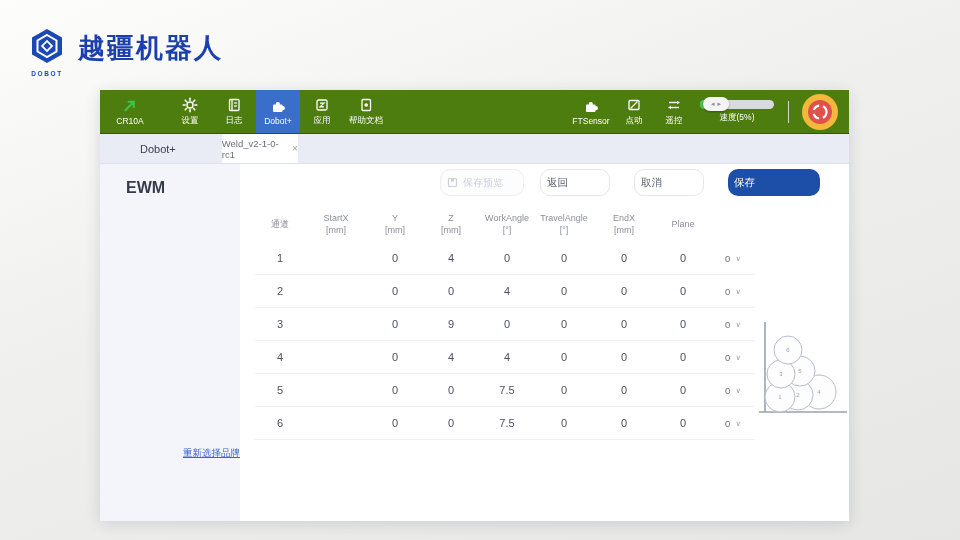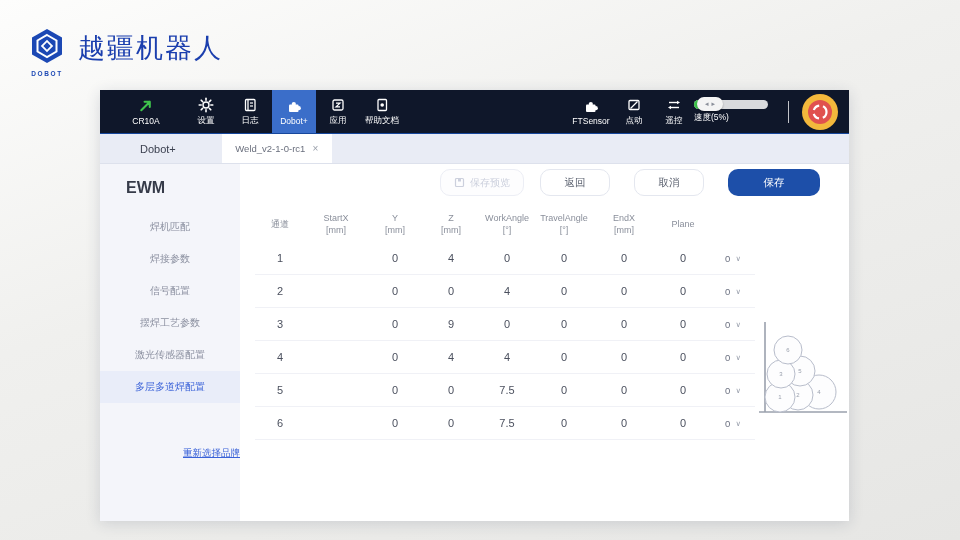--- a/index.html
+++ b/index.html
@@ -5,51 +5,51 @@
   html,body{margin:0;padding:0}
   body{
     width:960px;height:540px;position:relative;overflow:hidden;
     background:linear-gradient(160deg,#fdfdfc 0%,#f0f0ee 40%,#e6e6e4 100%);
     font-family:"Liberation Sans","DejaVu Sans",sans-serif;
     -webkit-font-smoothing:antialiased;
   }
   
   .logo{position:absolute;left:24px;top:27px;width:46px;text-align:center}
   .logo .dobot{font-size:6.5px;font-weight:bold;color:#1c48b4;letter-spacing:1.6px;margin-top:1px}
-  .brand-title{position:absolute;left:78px;top:30px;font-size:27px;font-weight:normal;color:#1b3fae;letter-spacing:2px}
+  .brand-title{position:absolute;left:78px;top:30px;font-size:27px;font-weight:bold;color:#1b3fae;letter-spacing:2px}
   
   .window{position:absolute;left:100px;top:90px;width:749px;height:430px;background:#fff;box-shadow:0 3px 14px rgba(40,50,80,.16)}
   
-  .toolbar{height:43px;background:#0f172a;display:flex;align-items:center;padding-left:20px;border-bottom:1px solid #16479c}
+  .toolbar{height:43px;background:#4d7c0f;display:flex;align-items:center;padding-left:4px;border-bottom:1px solid #16479c}
   .tb-item{width:44px;height:43px;display:flex;flex-direction:column;align-items:center;justify-content:center;gap:2px;color:#fff;font-size:8.5px;cursor:pointer;white-space:nowrap}
   .tb-item.robot{width:52px;margin-right:12px}
   .tb-item.active{background:#3b6ec9}
   .tb-item.w46{width:46px}.tb-item.w40{width:40px}
   .tb-spacer{flex:1}
-  .speed{width:86px;height:44px;display:flex;flex-direction:column;justify-content:center;gap:3px;color:#fff;font-size:8.5px}
+  .speed{width:86px;height:44px;display:flex;flex-direction:column;align-items:center;justify-content:center;gap:3px;color:#fff;font-size:8.5px}
   .slider{position:relative;width:74px;height:9px;background:#d9dadd;border-radius:5px}
   .slider .fill{position:absolute;left:0;top:0;width:8px;height:9px;background:#3ec54b;border-radius:5px 0 0 5px}
   .slider .handle{position:absolute;left:3px;top:-2.5px;width:26px;height:14px;background:#f4f4f4;border-radius:7px;box-shadow:0 1px 2px rgba(0,0,0,.3);display:flex;align-items:center;justify-content:center;gap:3px;color:#8a8f99;font-size:7px}
   .tb-divider{width:1px;height:22px;background:rgba(255,255,255,.75);margin:0 12px 0 8px}
   .estop{width:38px;height:38px;margin-right:10px;background:none;border:none;padding:0;cursor:pointer}
   
   .tabrow{height:29px;background:#e9ecf5;border-bottom:1px solid #dde1ec;display:flex;align-items:center}
   .app-label{margin-left:40px;font-size:11px;color:#3c4150}
-  .tab{margin-left:46px;height:29px;width:110px;background:#fff;display:flex;align-items:center;justify-content:center;gap:7px;font-size:9.5px;color:#6a6f7d;cursor:pointer}
+  .tab{margin-left:46px;height:29px;width:76px;background:#fff;display:flex;align-items:center;justify-content:center;gap:7px;font-size:9.5px;color:#6a6f7d;cursor:pointer}
   .tab-close{color:#9aa0ab;font-size:10px}
   
   .win-body{display:flex;height:357px}
   .sidebar{width:140px;background:#f4f5fa;position:relative;flex-shrink:0}
   .side-header{padding:15px 0 14px 26px;font-size:16px;font-weight:bold;color:#363b49}
   .side-item{height:32px;display:flex;align-items:center;justify-content:center;font-size:10px;color:#8b90a0;cursor:pointer}
   .side-item.active{background:#e9edf9;color:#3a62d8}
   .side-link{position:absolute;top:283px;left:0;width:100%;text-align:right;font-size:9.5px;color:#3a62d8;text-decoration:underline;cursor:pointer}
   .content{flex:1;position:relative;background:#fff}
   
-  .btn{display:flex;align-items:center;justify-content:center;border-radius:10px;cursor:pointer;font-family:inherit}
+  .btn{display:flex;align-items:center;border-radius:10px;cursor:pointer;font-family:inherit}
   .btn.ghost{position:absolute;left:200px;top:5px;width:84px;height:27px;background:#fdfdfe;border:1px solid #eceef5;color:#ccd0dd;font-size:10px;gap:5px}
   .action-group{position:absolute;top:5px;right:29px;display:flex;gap:24px}
   .btn.plain{width:70px;height:27px;background:#fff;border:1px solid #e4e7ef;color:#5c6270;font-size:10.5px}
   .btn.primary{width:92px;height:27px;background:#1d4fa9;border:none;color:#fff;font-size:10.5px}
   
   .table{position:absolute;left:15px;top:42px;width:500px}
   .thead,.tr{display:grid;grid-template-columns:50px 62px 56px 56px 56px 58px 62px 56px 44px}
   .thead{height:36px}
   .th{display:flex;flex-direction:column;align-items:center;justify-content:center;font-size:9px;color:#8a8f9b;line-height:1.35;text-align:center}
   .tr{height:32px;border-bottom:1px solid #f0f1f6}
@@ -177,28 +177,20 @@
     <span class="app-label">Dobot+</span>
     <div class="tab">
       <span>Weld_v2-1-0-rc1</span>
       <span class="tab-close">×</span>
     </div>
   </div>
 
   <div class="win-body">
     <div class="sidebar">
       <div class="side-header">EWM</div>
-      <div>
-          <div class="side-item">焊机匹配</div>
-          <div class="side-item">焊接参数</div>
-          <div class="side-item">信号配置</div>
-          <div class="side-item">摆焊工艺参数</div>
-          <div class="side-item">激光传感器配置</div>
-          <div class="side-item active">多层多道焊配置</div>
-        </div>
       <div class="side-link">重新选择品牌</div>
     </div>
 
     <div class="content">
       <button class="btn ghost">
         <svg width="11" height="11" viewBox="0 0 11 11">
           <rect x="1.5" y="1.5" width="8" height="8" rx="1" fill="none" stroke="#ccd0dd" stroke-width="1.2"></rect>
           <rect x="4" y="1.5" width="3" height="3" fill="#ccd0dd"></rect>
         </svg>
         <span>保存预览</span>

